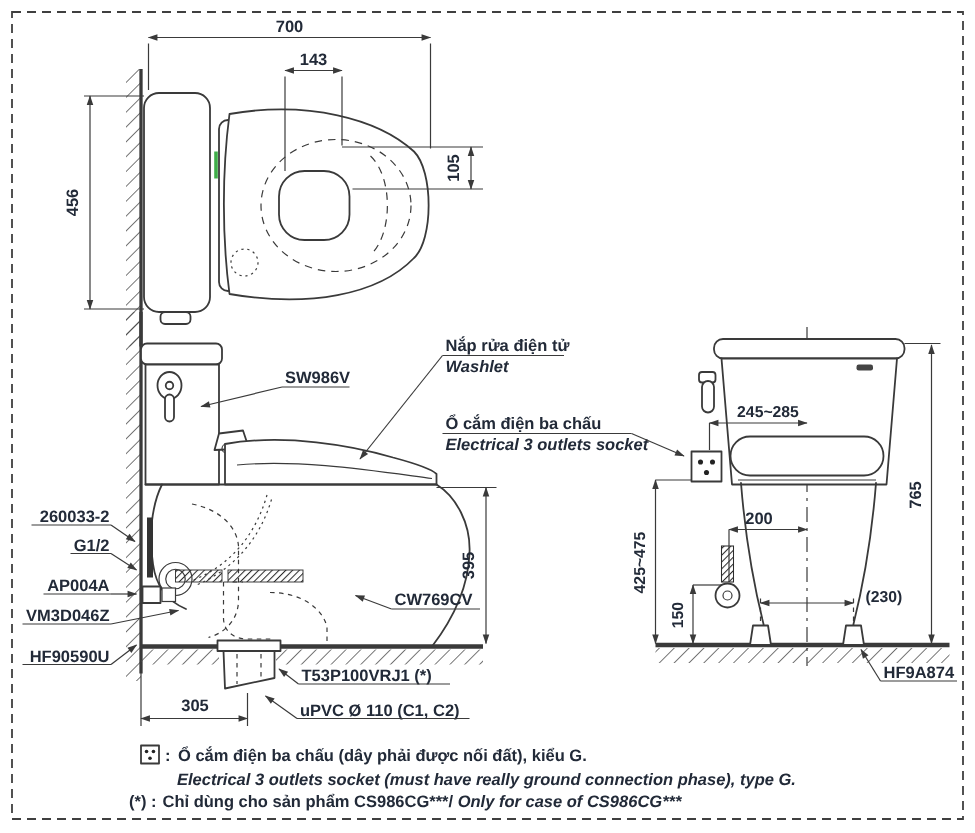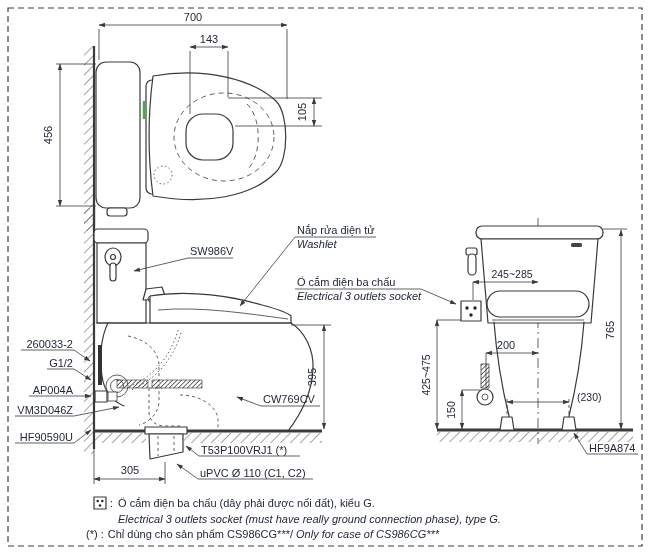--- a/index.html
+++ b/index.html
@@ -1,19 +1,19 @@
 <!DOCTYPE html>
 <html style="--line: #3a3a3a; --text: #222a38; --green-indicator: #3fae49; --background: #ffffff;"><head>
 <meta charset="utf-8">
 <style>
   :root{
     --line:#3a3a3a; --text:#222a38; --green-indicator:#3fae49; --background:#ffffff;
   }
   html,body{margin:0;padding:0;background:var(--background);}
-  .stage{position:relative;width:650px;height:555px;background:var(--background);overflow:hidden;}
+  .stage{position:relative;width:650px;height:555px;background:var(--background);overflow:hidden;font-weight:bold;}
   svg text{font-family:"Liberation Sans","DejaVu Sans",sans-serif;font-size:11px;fill:var(--text);}
   .it{font-style:italic;}
   .sm{font-size:10.5px;}
   .ol{fill:none;stroke:var(--line);stroke-width:1.2;stroke-linejoin:round;stroke-linecap:round;}
   .thin{fill:none;stroke:var(--line);stroke-width:0.8;}
   .w2{fill:none;stroke:var(--line);stroke-width:2.2;}
   .w3{fill:none;stroke:var(--line);stroke-width:3;}
   .dsh{stroke-dasharray:5,4;}
   .dsh2{stroke-dasharray:3,3;}
   .dot{stroke-dasharray:1.5,2.5;}

